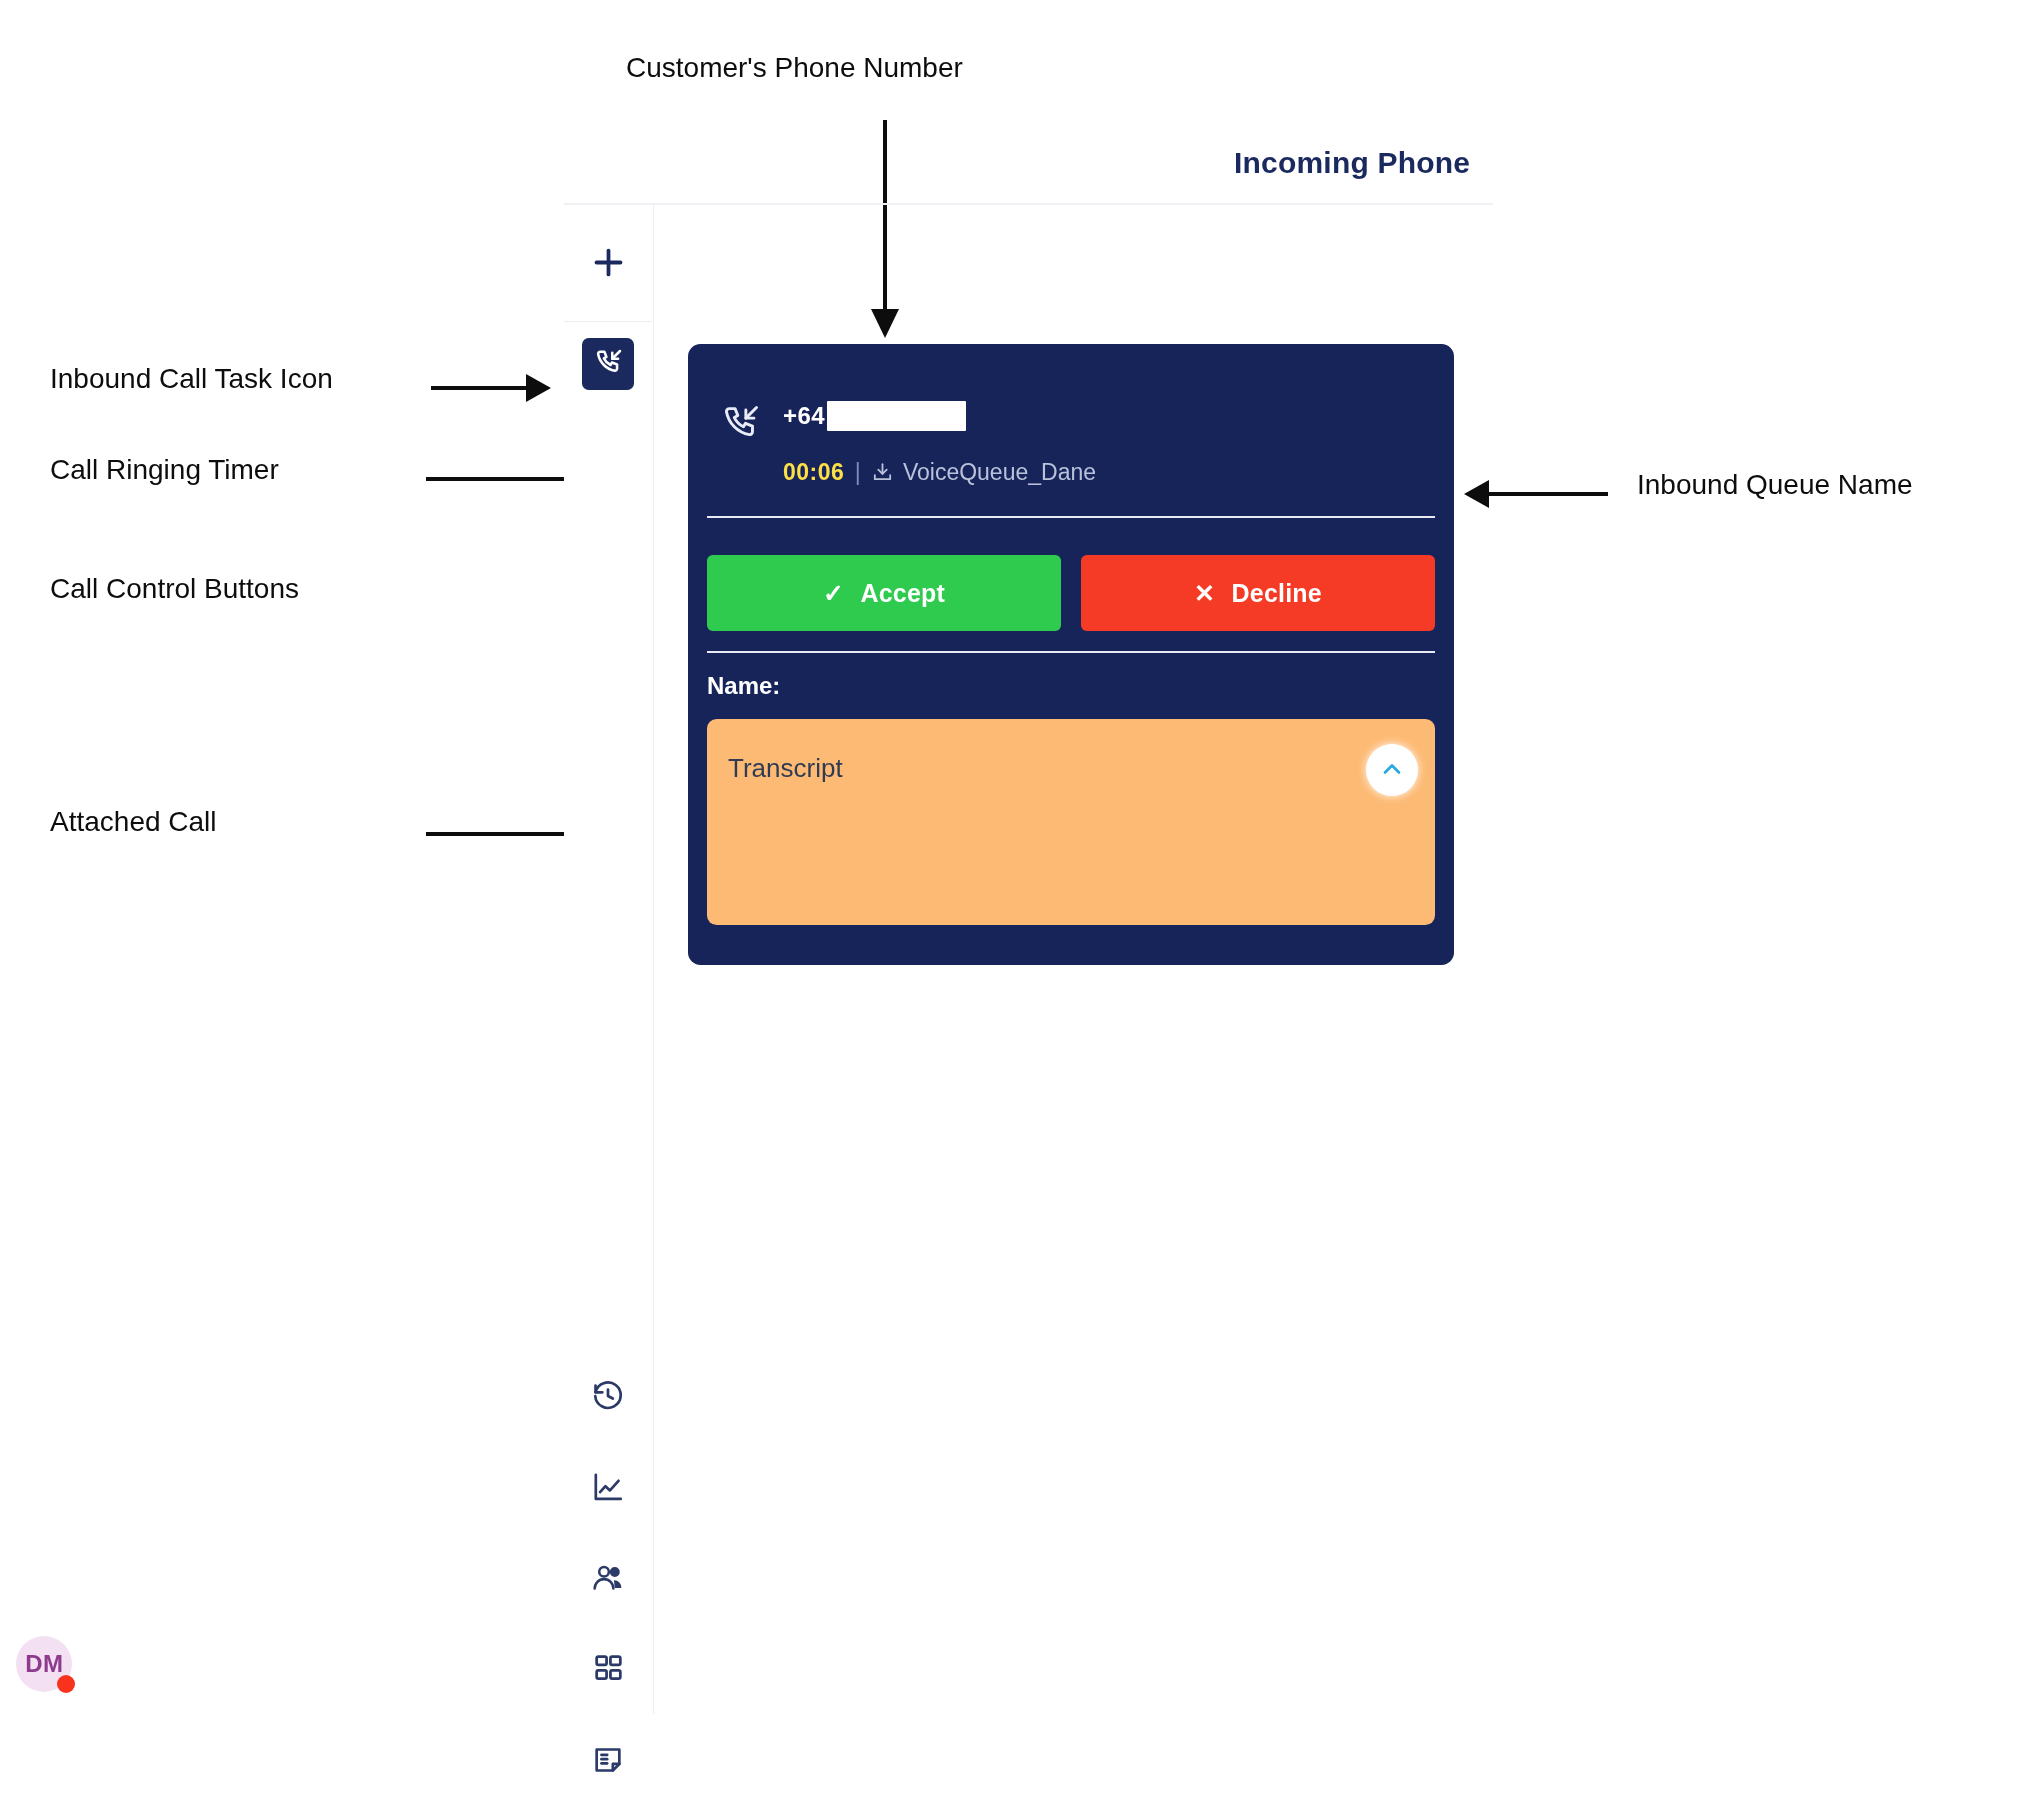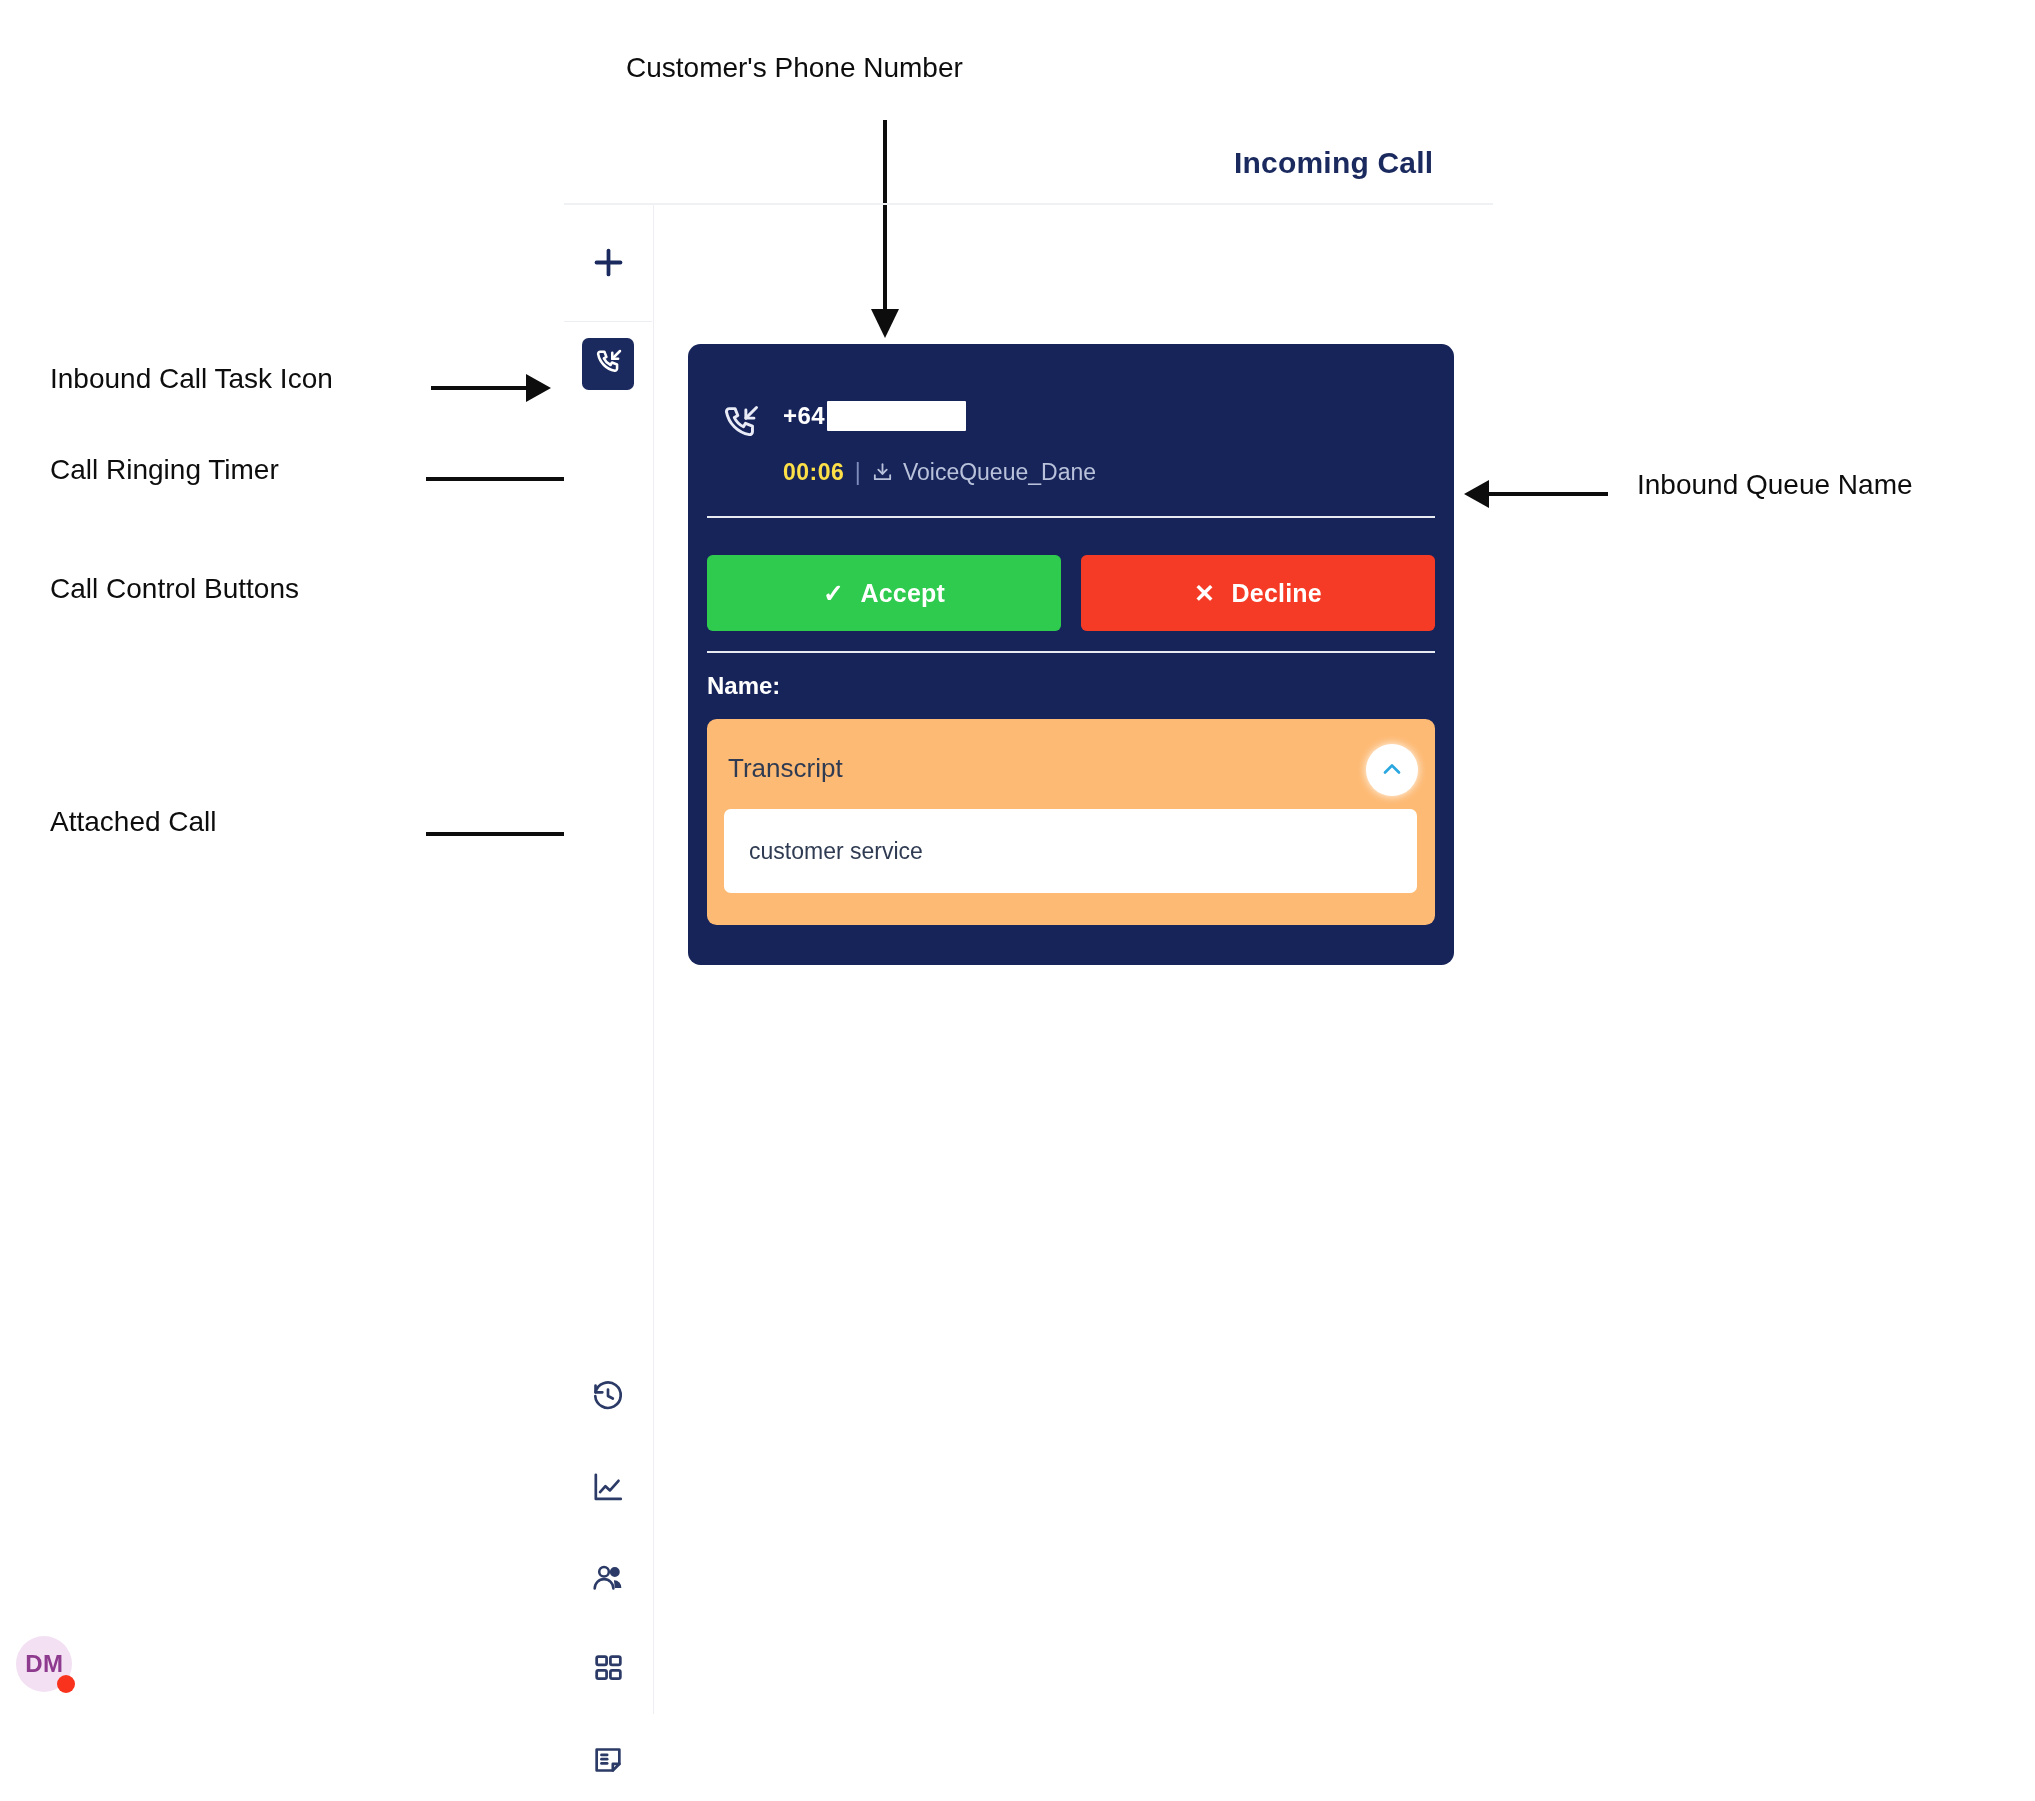--- a/index.html
+++ b/index.html
@@ -344,21 +344,21 @@
   <div class="head-right" style="left:186px;"></div>
 </div>
 
 <div class="anno-label" style="left:1637px; top:470px;">Inbound Queue Name</div>
 
 <div class="anno-arrow" style="left:1464px; top:492px; width:144px;">
   <div class="head-left" style="left:0;"></div>
   <div class="shaft" style="left:24px; width:120px;"></div>
 </div>
 
-<div id="app-title">Incoming Call</div>
+<div id="app-title">Incoming Phone</div>
 
 <div id="app-top-border"></div>
 
 <div id="sidebar">
 
   <div class="side-btn" id="side-add">
     <span>
       <svg width="41" height="41" viewBox="0 0 24 24" fill="none" stroke="#1b2a5e" stroke-width="2.2" stroke-linecap="round">
         <line x1="12" y1="5" x2="12" y2="19"></line>
         <line x1="5" y1="12" x2="19" y2="12"></line>
@@ -491,19 +491,16 @@
     <div id="transcript-title">Transcript</div>
 
     <button id="transcript-toggle">
       <span>
         <svg width="28" height="28" viewBox="0 0 24 24" fill="none" stroke="#2ba7e0" stroke-width="2.3" stroke-linecap="round" stroke-linejoin="round">
           <polyline points="6,15 12,9 18,15"></polyline>
         </svg>
       </span>
     </button>
 
-    <div id="transcript-value-box">
-      <span id="transcript-value">customer service</span>
-    </div>
   </div>
 
 </div>
 
 
 </body></html>

